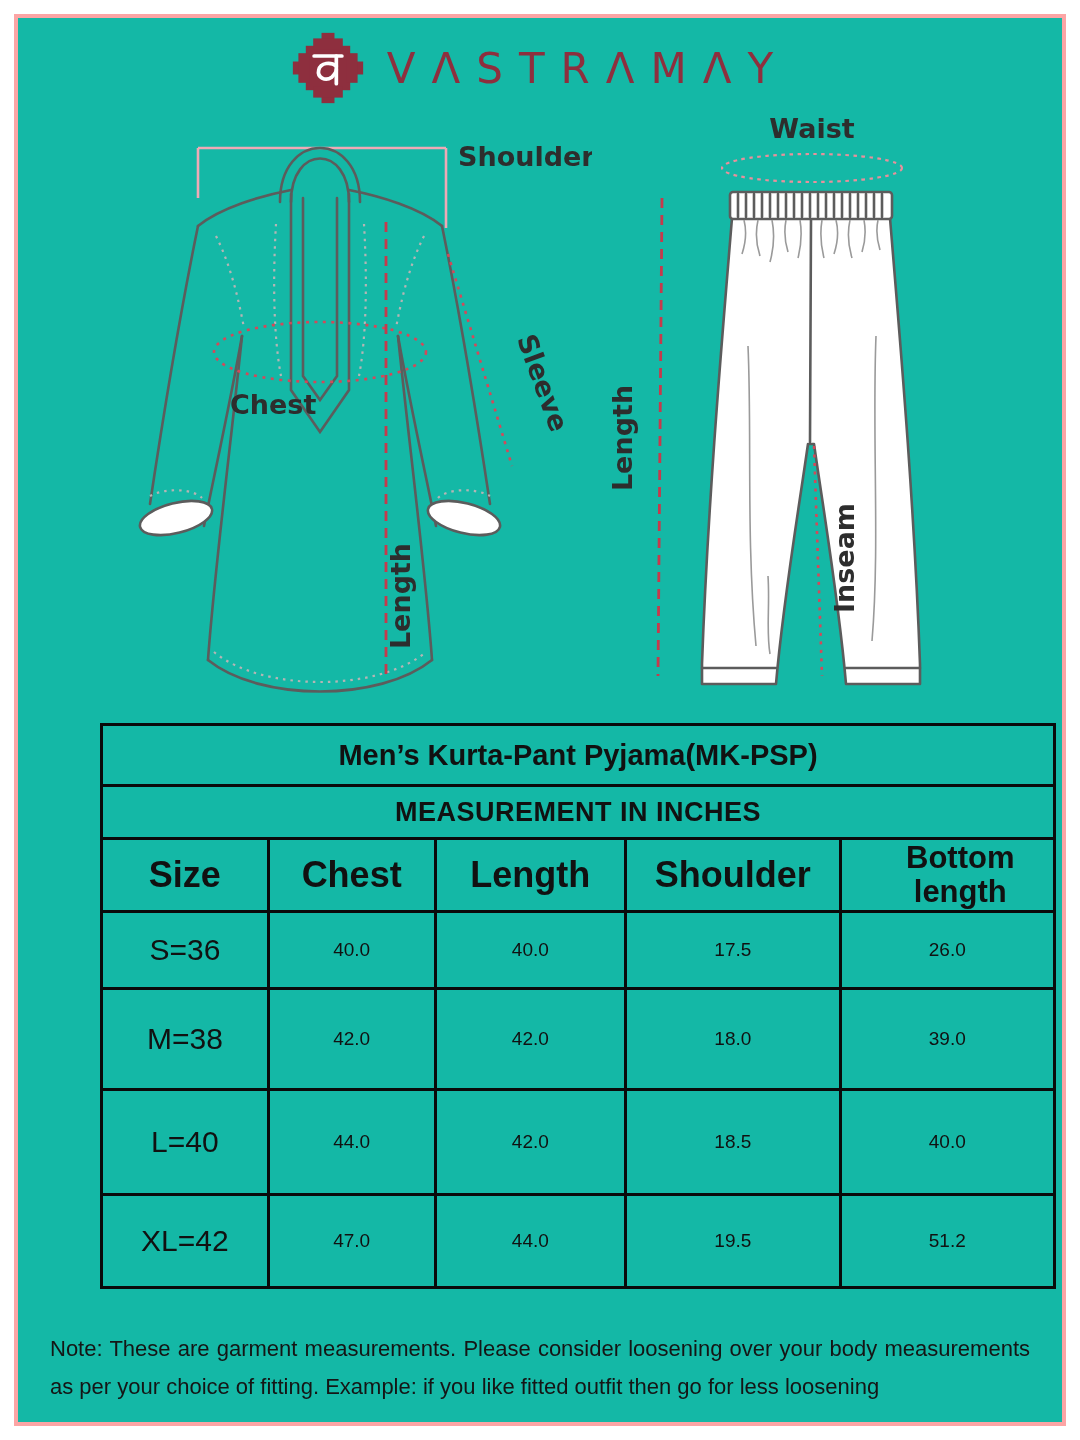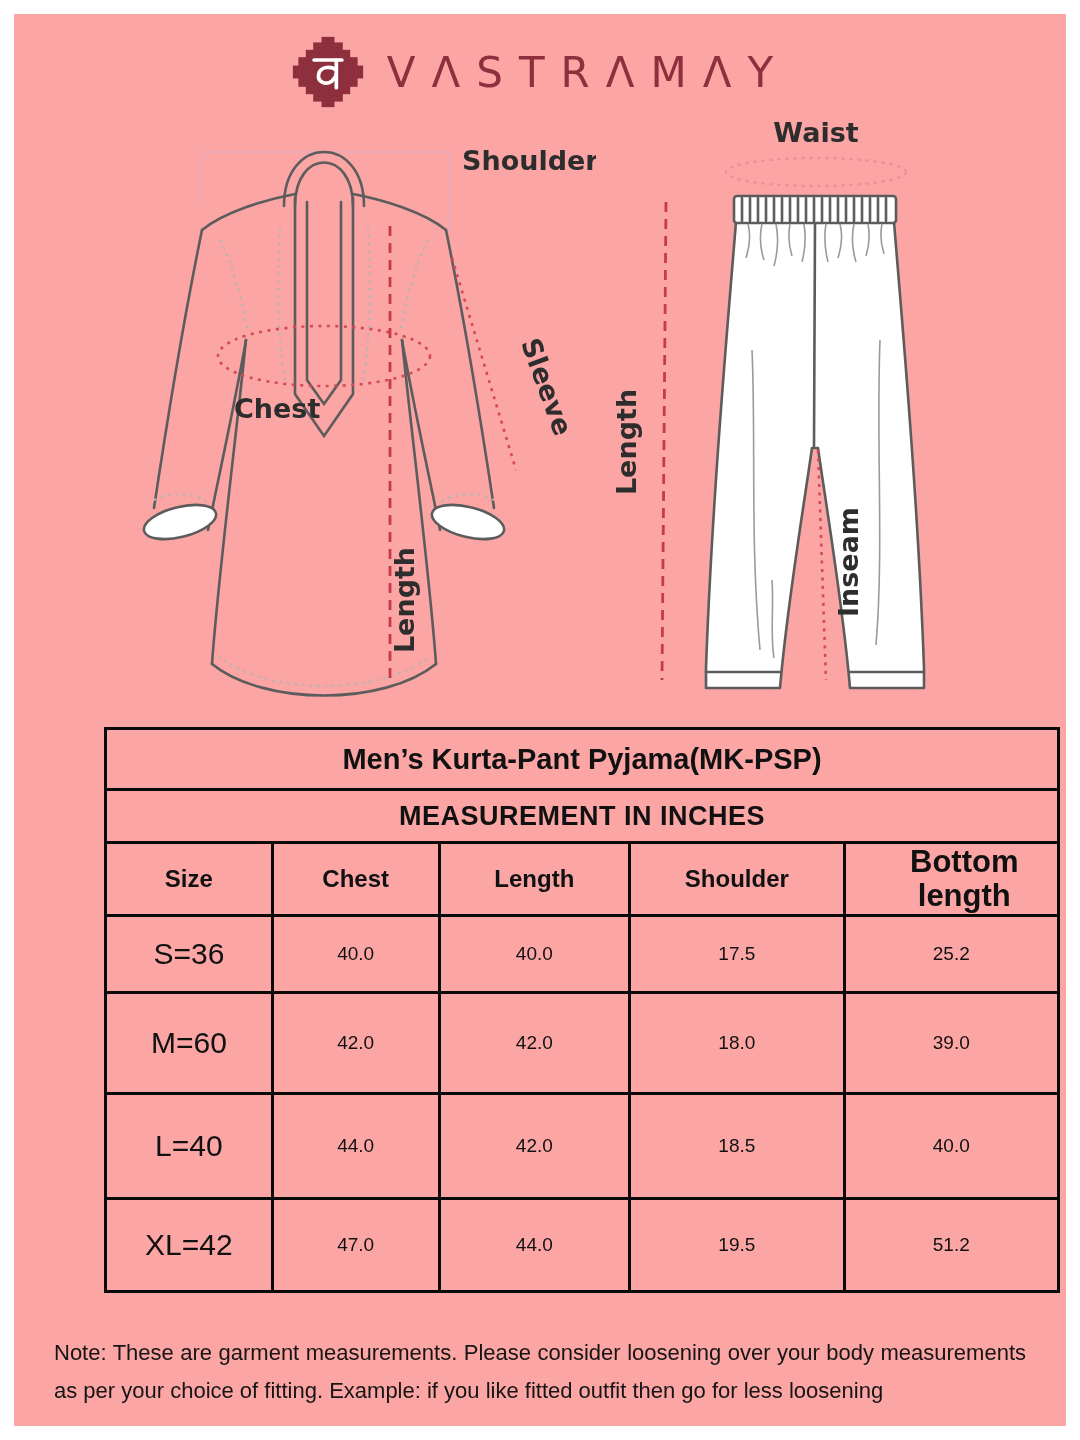--- a/index.html
+++ b/index.html
@@ -4,22 +4,22 @@
 <style>
   html,body{
     margin:0; padding:0;
     width:1080px; height:1440px;
     background:#ffffff;
     font-family:"Liberation Sans", sans-serif;
     overflow:hidden;
   }
   .frame{
     position:absolute; left:14px; top:14px; right:14px; bottom:14px;
-    border:8px solid #fca5a5;
-    background:#fca5a5;
+    border:4px solid #fca5a5;
+    background:#14b8a6;
   }
   .frame-content{ position:absolute; left:0; top:0; right:0; bottom:0; }
 
   
   .logo-row{
     position:absolute; top:8px; left:0; right:0; height:84px;
     display:flex; align-items:center; justify-content:center; gap:16px;
   }
   .logo-mark{ width:74px; height:74px; flex:0 0 auto; }
   .logo-text{
@@ -51,21 +51,21 @@
     position:absolute; left:82px; top:705px; width:956px;
     border-collapse:collapse; table-layout:fixed;
     color:#111;
   }
   .size-table td, .size-table th{
     border:3px solid #0a0a0a; text-align:center; vertical-align:middle;
     padding:0;
   }
   .row-title td{ height:58px; font-size:29px; font-weight:700; }
   .row-subtitle td{ height:50px; font-size:27px; font-weight:700; letter-spacing:.5px; }
-  .row-headers th{ height:70px; font-size:24px; font-weight:700; line-height:1.1; }
+  .row-headers th{ height:70px; font-size:36px; font-weight:700; line-height:1.1; }
   .row-headers th.col-bottom{ font-size:31px;padding-left:26px; }
   .data-row td{ font-size:19px; font-weight:500; }
   .data-row td.size-cell{ font-size:30px;text-align:center; }
   .data-row.r0 td{ height:74px; }
   .data-row.r1 td{ height:98px; }
   .data-row.r2 td{ height:102px; }
   .data-row.r3 td{ height:90px; }
 
   
   .note{
@@ -198,24 +198,24 @@
           <th>Chest</th>
           <th>Length</th>
           <th>Shoulder</th>
           <th class="col-bottom">Bottom length</th>
         </tr>
         <tr class="data-row r0">
           <td class="size-cell">S=36</td>
           <td>40.0</td>
           <td>40.0</td>
           <td>17.5</td>
-          <td>25.2</td>
+          <td>26.0</td>
         </tr>
         <tr class="data-row r1">
-          <td class="size-cell">M=60</td>
+          <td class="size-cell">M=38</td>
           <td>42.0</td>
           <td>42.0</td>
           <td>18.0</td>
           <td>39.0</td>
         </tr>
         <tr class="data-row r2">
           <td class="size-cell">L=40</td>
           <td>44.0</td>
           <td>42.0</td>
           <td>18.5</td>

